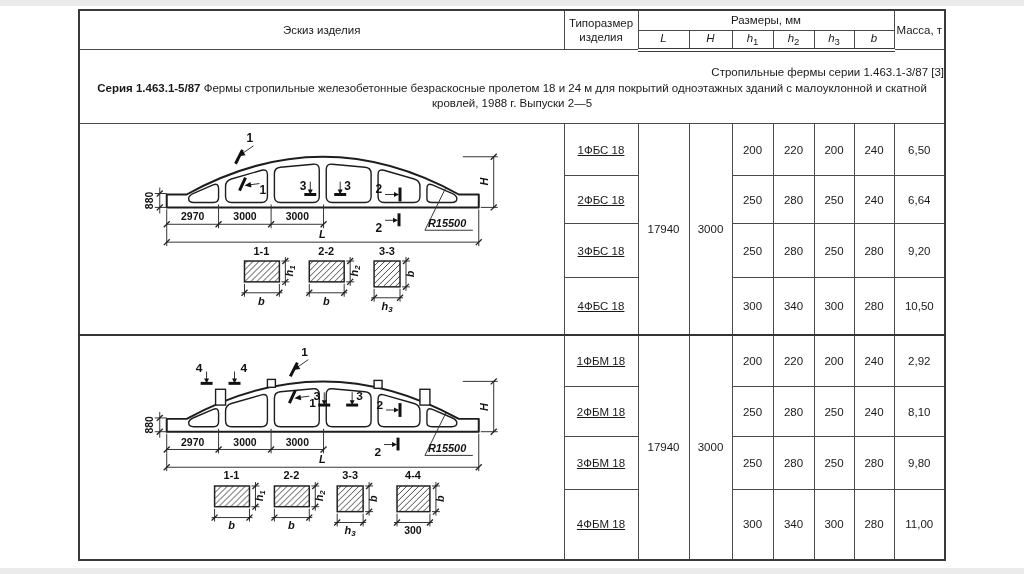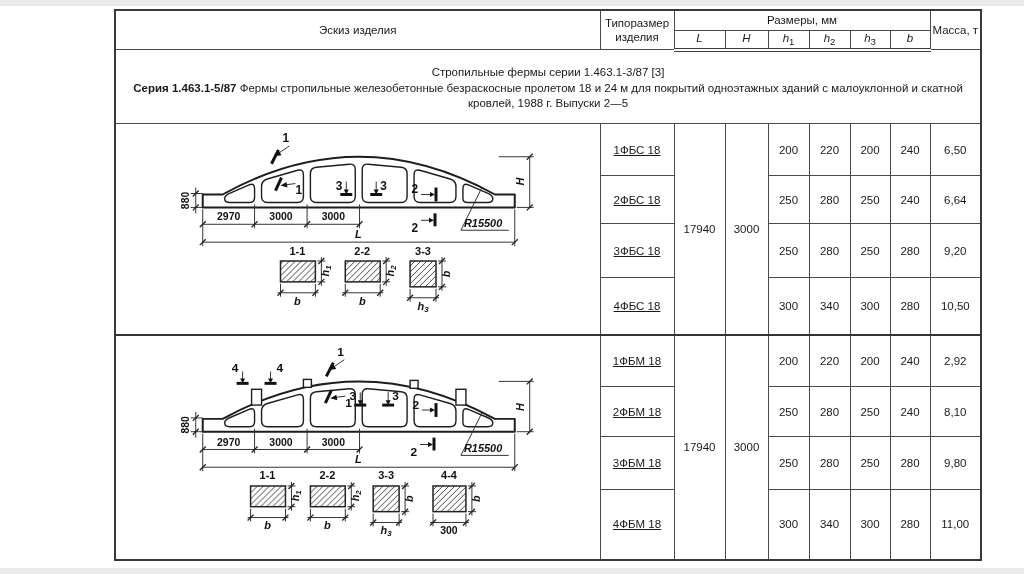--- a/index.html
+++ b/index.html
@@ -2,28 +2,28 @@
 <html><head>
 <meta charset="utf-8">
 <style>
   html,body{margin:0;padding:0;}
   body{width:1024px;height:574px;position:relative;background:#fff;
        font-family:"Liberation Sans",sans-serif;color:#1a1a1a;overflow:hidden;}
   .edge-strip{position:absolute;left:0;width:1024px;height:6px;background:#ebebeb;}
   .edge-top{top:0;}
   .edge-bottom{top:568px;}
   #tablewrap{position:absolute;left:78px;top:9px;width:866px;height:557px;}
-  table.spec{border-collapse:collapse;table-layout:fixed;width:866px;border:2px solid #3a3a3a;margin-left:36px;}
+  table.spec{border-collapse:collapse;table-layout:fixed;width:866px;border:2px solid #3a3a3a;}
   table.spec th,table.spec td{border:1px solid #4a4a4a;padding:0;font-weight:normal;
        font-size:11.5px;text-align:center;vertical-align:middle;line-height:1.25;}
   tr.hr2 th{border-bottom:4px double #3a3a3a;}
   th.dbl{border-bottom:4px double #3a3a3a;}
   td.desc-cell{border-bottom:1px solid #4a4a4a;vertical-align:top;text-align:left;
        font-size:12.5px;padding:7px 14px 0 14px;line-height:1.5;}
-  .desc-title{text-align:center;margin-bottom:2px;}
+  .desc-title{text-align:right;margin-bottom:2px;}
   tr.blk2 td{border-top:2px solid #333;}
   td.sketch-td{position:relative;padding:0;vertical-align:top;}
   td.typesize{text-align:left;padding-left:9px;text-decoration:underline;}
   svg{display:block;position:absolute;left:0;top:0;width:100%;height:100%;}
   svg text{font-family:"Liberation Sans",sans-serif;fill:#111;}
   .outline{fill:#fff;stroke:#1d1d1d;stroke-width:2;stroke-linejoin:round;}
   .open{fill:#fff;stroke:#1d1d1d;stroke-width:1.4;stroke-linejoin:round;}
   .post{fill:#fff;stroke:#1d1d1d;stroke-width:1.4;}
   .dim{stroke:#333;stroke-width:1;fill:none;}
   .tick{stroke:#222;stroke-width:1.3;fill:none;}

